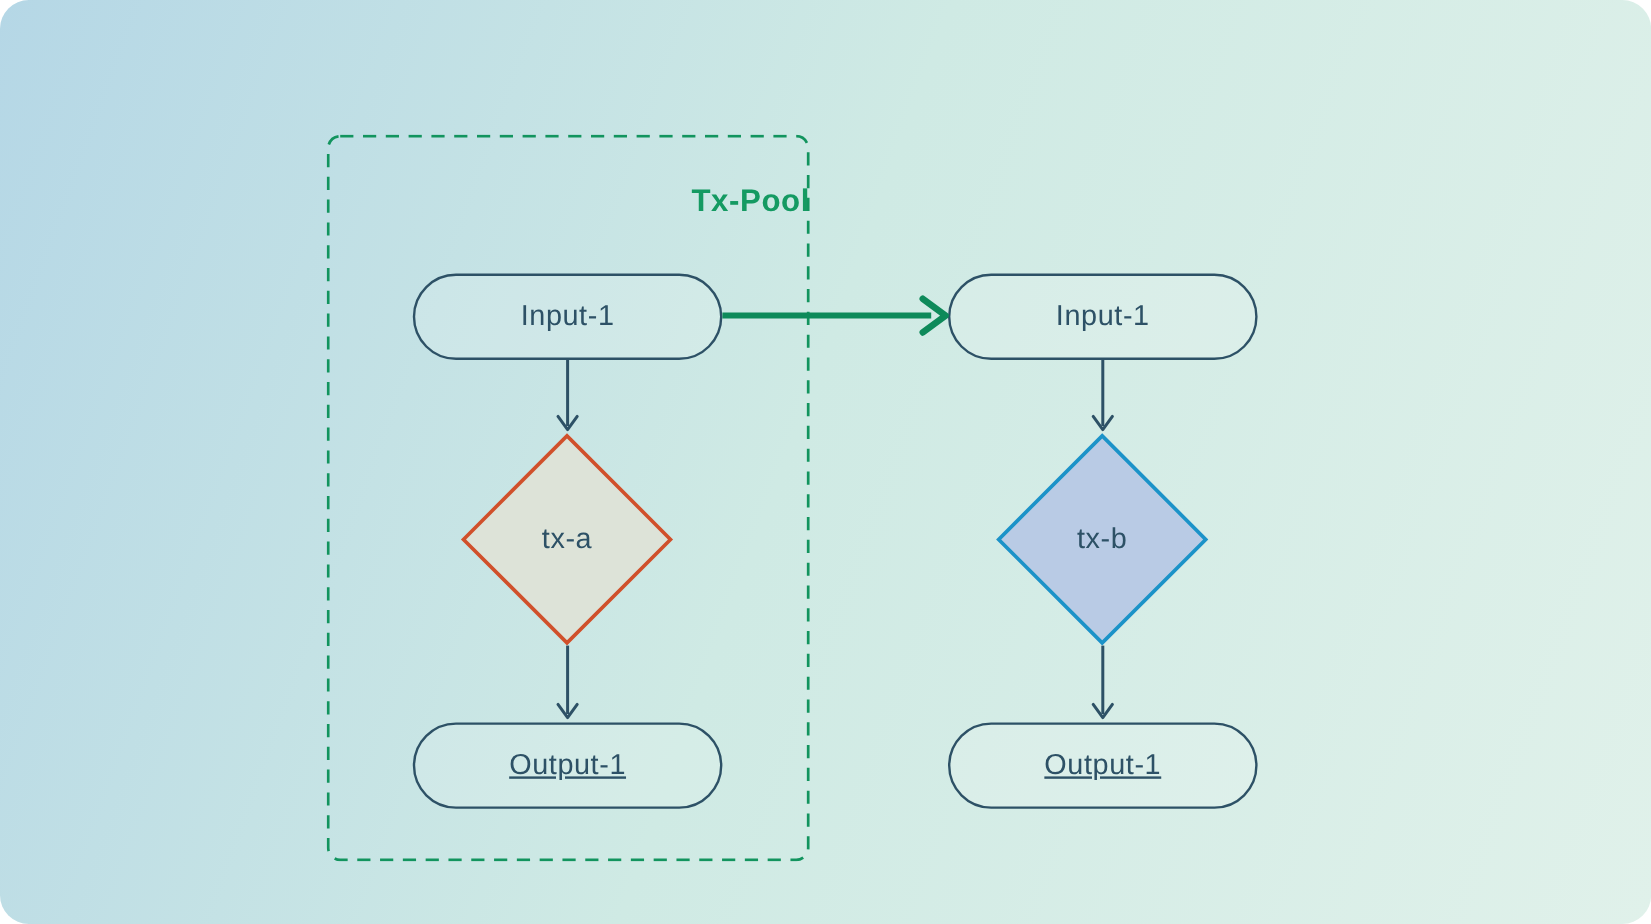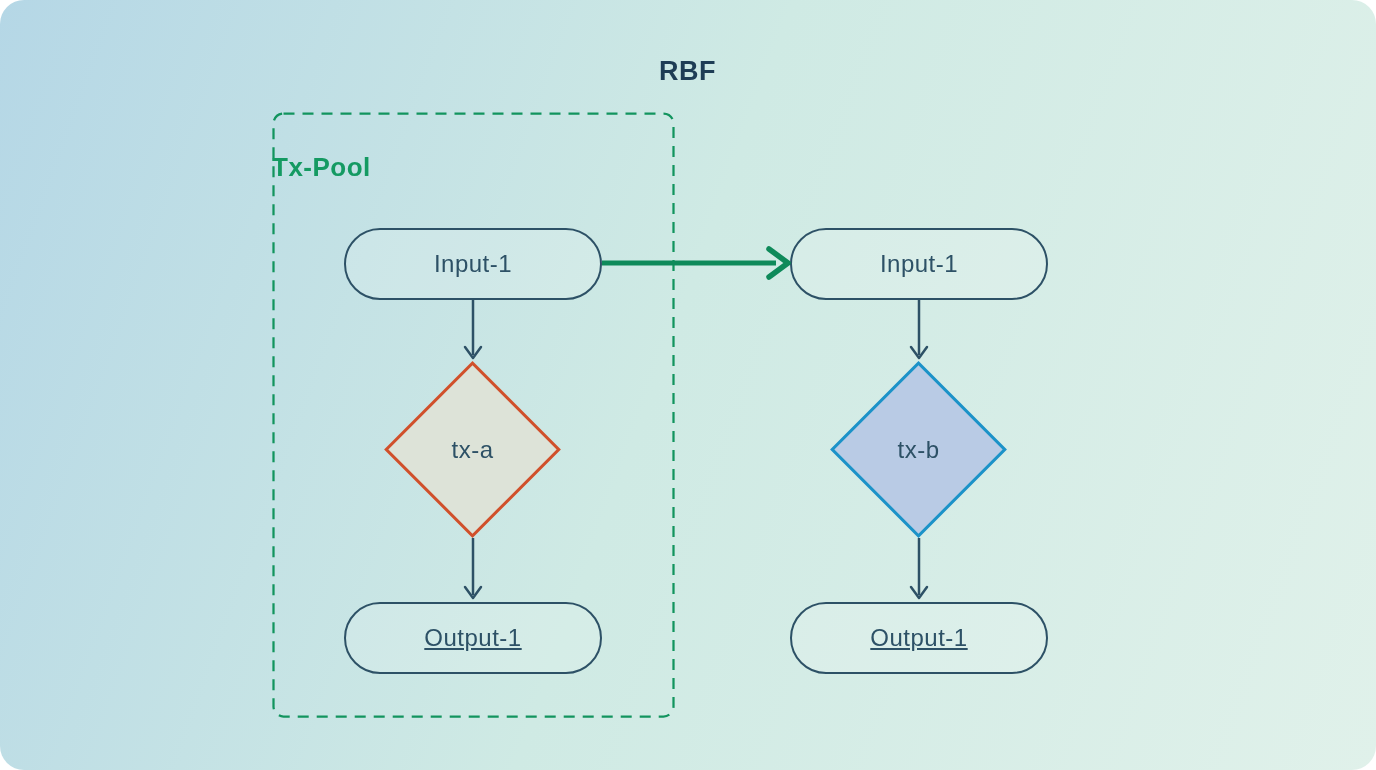--- a/index.html
+++ b/index.html
@@ -38,21 +38,21 @@
     fill: none;
     stroke: var(--pool-green);
     stroke-width: 2.25;
     stroke-dasharray: 11 8;
   }
   .pool-label {
     position: absolute;
     left: 272px;
     top: 152px;
     width: 403px;
-    text-align: left;
+    text-align: right;
     font-size: 26px;
     font-weight: 700;
     color: var(--pool-title-green);
     letter-spacing: 0.5px;
   }
   .pill {
     position: absolute;
     width: 258px;
     height: 72px;
     border: 2.5px solid var(--node-navy);
@@ -123,21 +123,20 @@
     fill: none;
     stroke-linecap: round;
     stroke-linejoin: round;
   }
 </style>
 </head>
 <body>
 
 <div class="canvas">
 
-  <div class="diagram-title">RBF</div>
 
   <svg class="pool-border-svg" width="403" height="606">
     <rect x="1.5" y="1.5" width="400" height="603" rx="10"></rect>
   </svg>
   <div class="pool-label">Tx-Pool</div>
 
   <div class="pill col-left row-top">
     <span>Input-1</span>
   </div>
 

